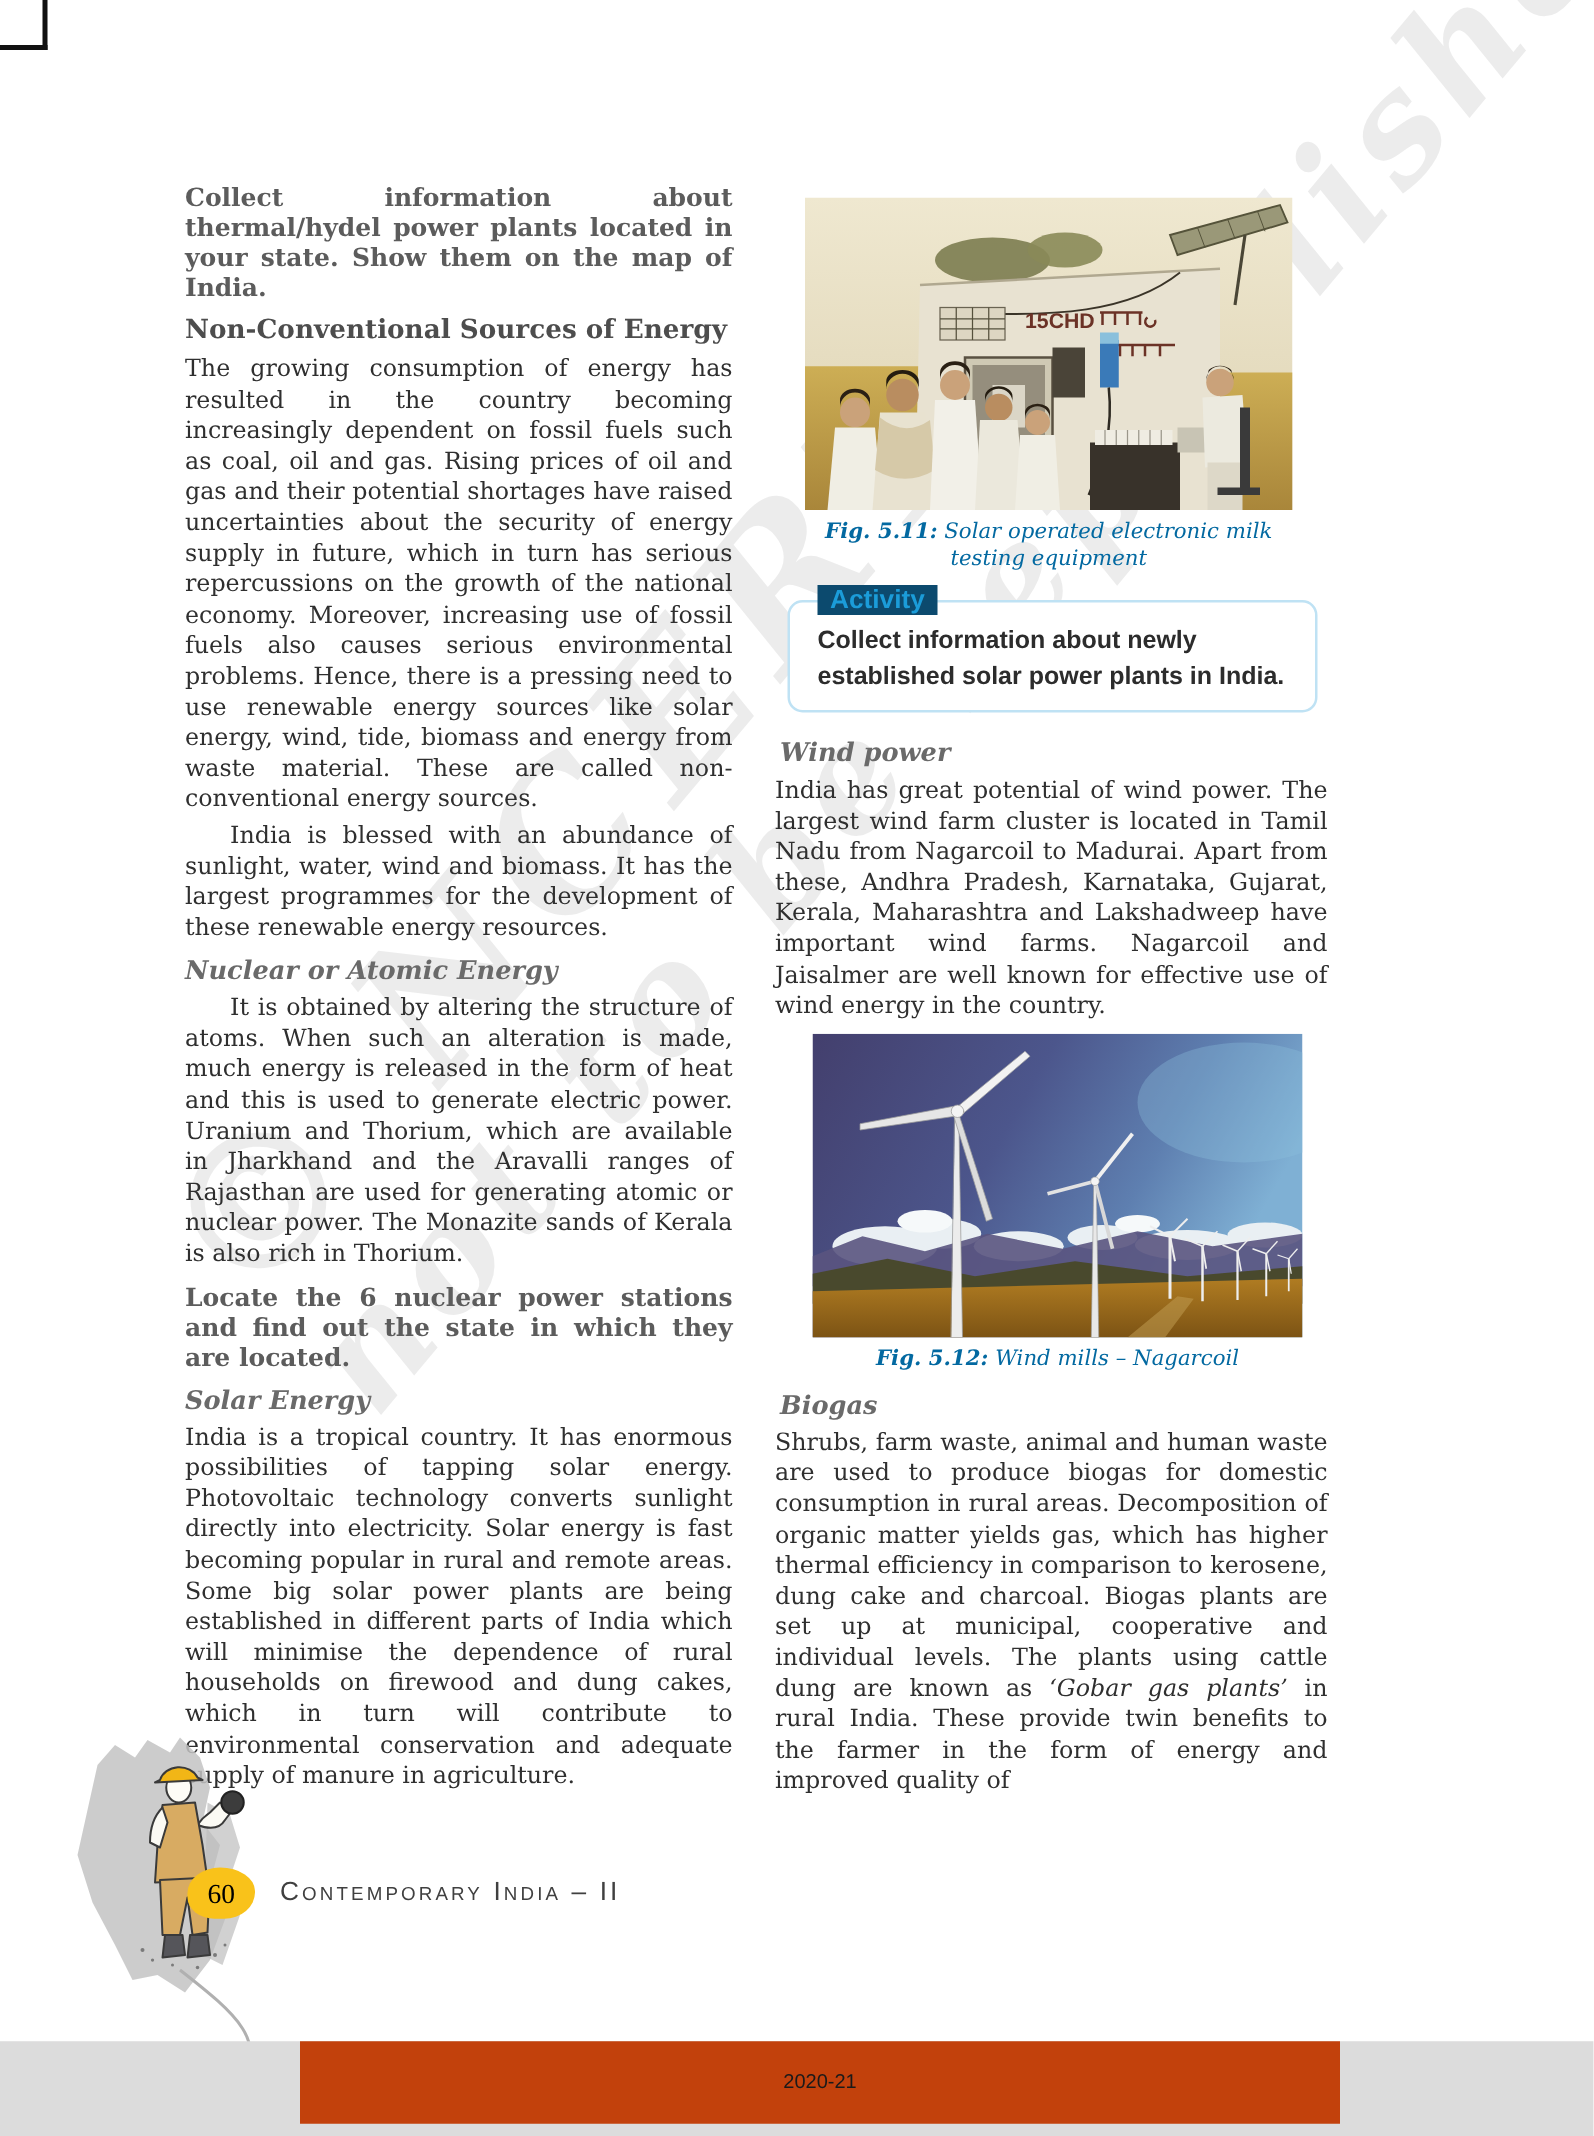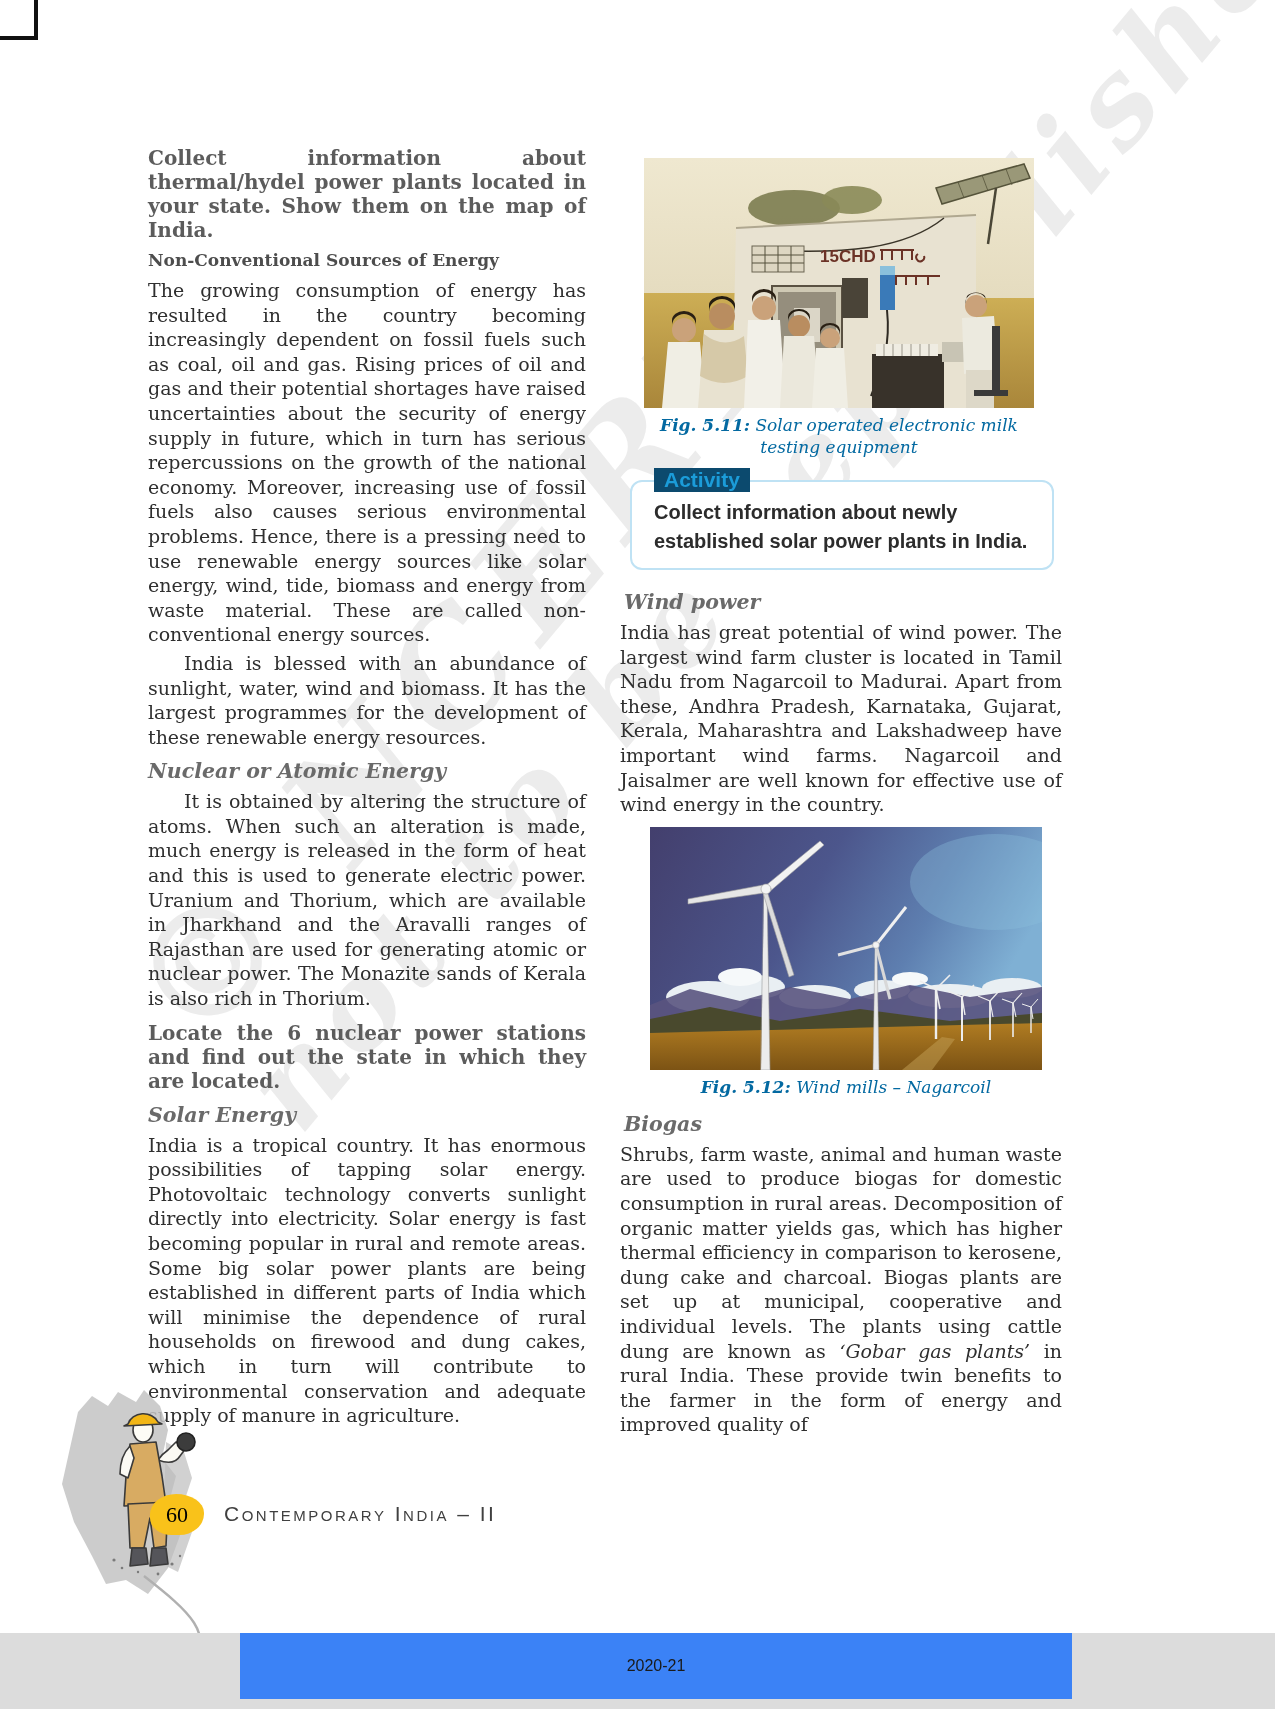--- a/index.html
+++ b/index.html
@@ -14,21 +14,21 @@
      color:rgba(110,110,110,0.13);pointer-events:none;line-height:1.05;}
   .watermark .wm1{font-size:150px;letter-spacing:18px;}
   .watermark .wm2{font-size:118px;letter-spacing:10px;white-space:nowrap;}
   
   .col-left{position:absolute;left:148px;top:146px;width:438px;}
   .col-right{position:absolute;left:620px;top:156px;width:442px;}
   p.body{font-size:19px;line-height:24.6px;text-align:justify;margin:0 0 4px 0;}
   p.body.indent{text-indent:36px;}
   .note{font-size:20px;line-height:24px;font-weight:bold;
         color:#5c5c5c;text-align:justify;margin:0 0 6px 0;}
-  h2.sec{font-size:17px;font-weight:bold;color:#4d4d4d;margin:8px 0 8px 0;}
+  h2.sec{font-size:21px;font-weight:bold;color:#4d4d4d;margin:8px 0 8px 0;}
   h3.sub{font-size:20.5px;font-weight:bold;font-style:italic;color:#6a6a6a;margin:10px 0 6px 0;}
   
   figure{margin:0;padding:0;}
   .fig1{width:390px;margin:2px 0 0 24px;}
   .fig2{width:392px;margin:10px 0 0 30px;}
   .photo-frame{display:block;line-height:0;}
   .caption{font-style:italic;font-size:17px;line-height:22px;color:#0369a1;
            text-align:center;margin:6px 0 0 0;}
   .caption b{font-weight:bold;}
   
@@ -41,21 +41,21 @@
       font-size:20px;line-height:29px;color:#2c2c2c;margin:0;}
   
   .page-badge{position:absolute;left:150px;top:1494px;width:54px;height:41px;
       background:#f9c21a;border-radius:58% 62% 55% 48%/60% 55% 62% 50%;
       display:flex;align-items:center;justify-content:center;
       font-family:Liberation Serif, serif;font-size:22px;color:#000000;}
   .book-title{position:absolute;left:224px;top:1502px;
       font-family:"Liberation Sans", sans-serif;font-variant:small-caps;
       font-size:21px;letter-spacing:2.5px;color:#404040;}
   .bottom-strip{position:absolute;left:0;top:1633px;width:1275px;height:76px;background:#dcdcdc;}
-  .year-band{position:absolute;left:240px;top:1633px;width:832px;height:66px;background:#3b82f6;
+  .year-band{position:absolute;left:240px;top:1633px;width:832px;height:66px;background:#c2410c;
       display:flex;align-items:center;justify-content:center;}
   .year-text{font-family:"Liberation Sans", sans-serif;font-size:16px;color:#1a1a1a;}
   .mascot{position:absolute;left:40px;top:1372px;}
 </style>
 </head>
 <body>
 
 <div class="page">
 
   <div class="crop" style="left:34px;top:0;width:4px;height:40px;"></div>

